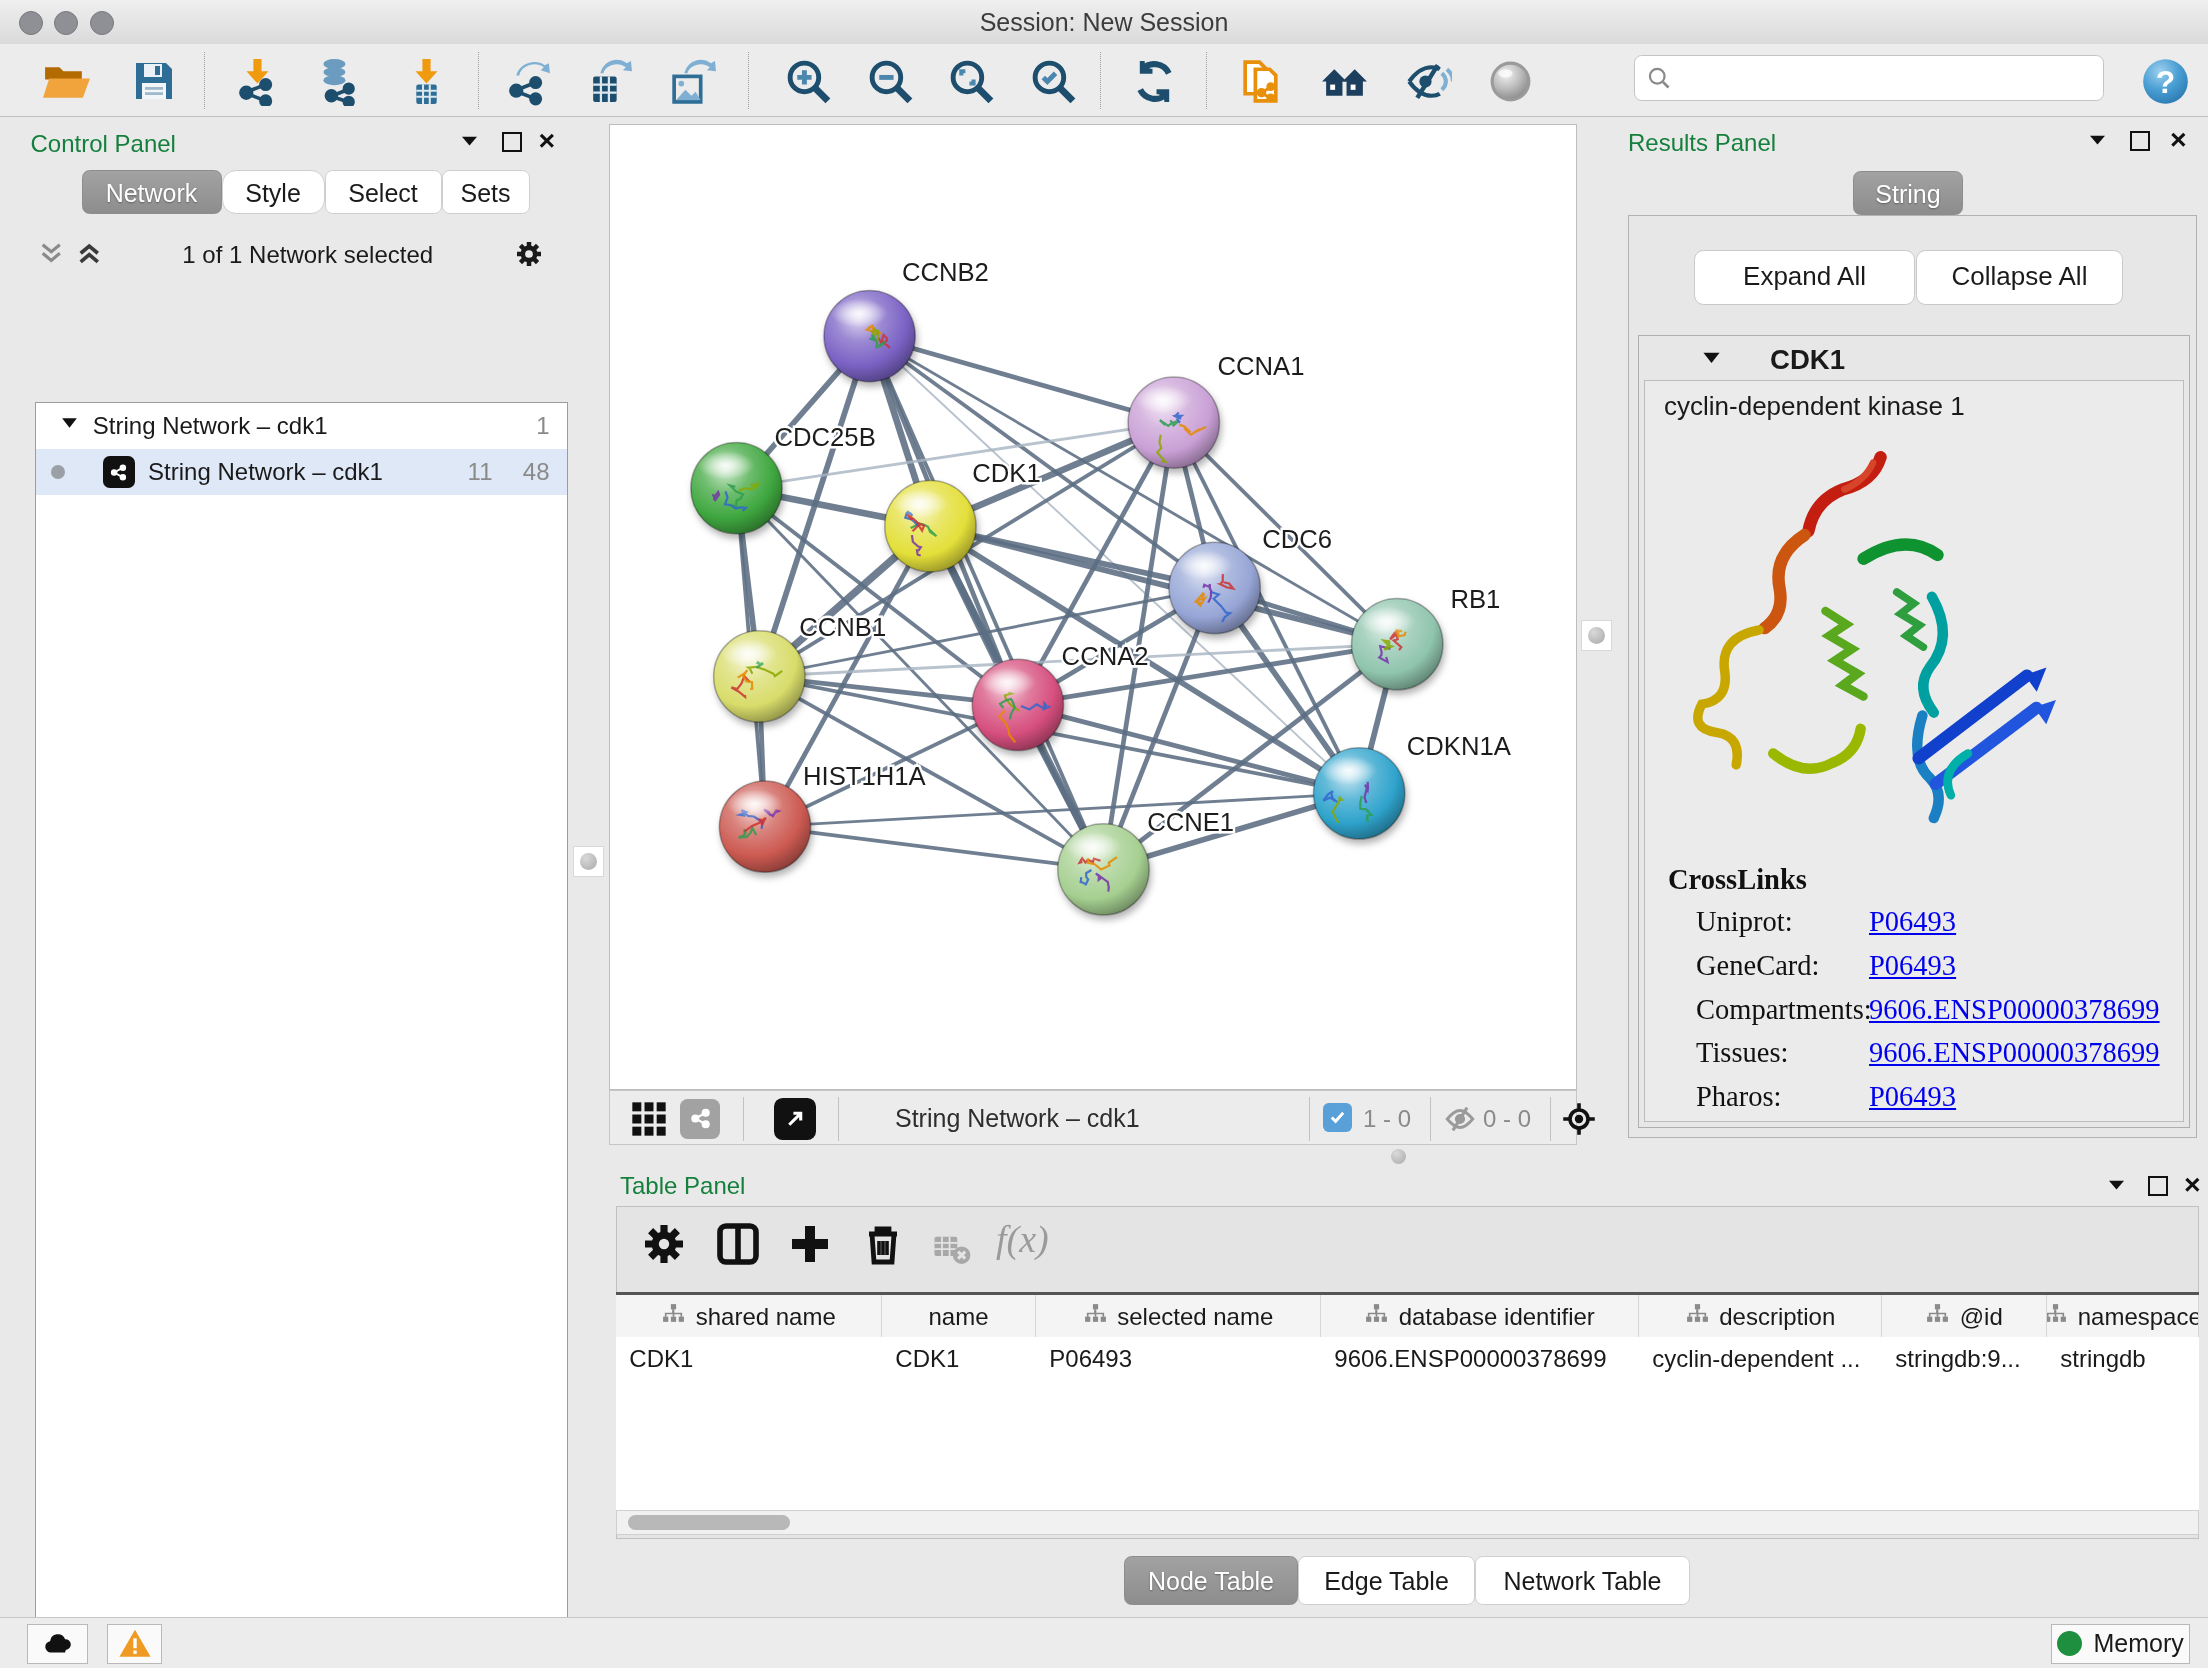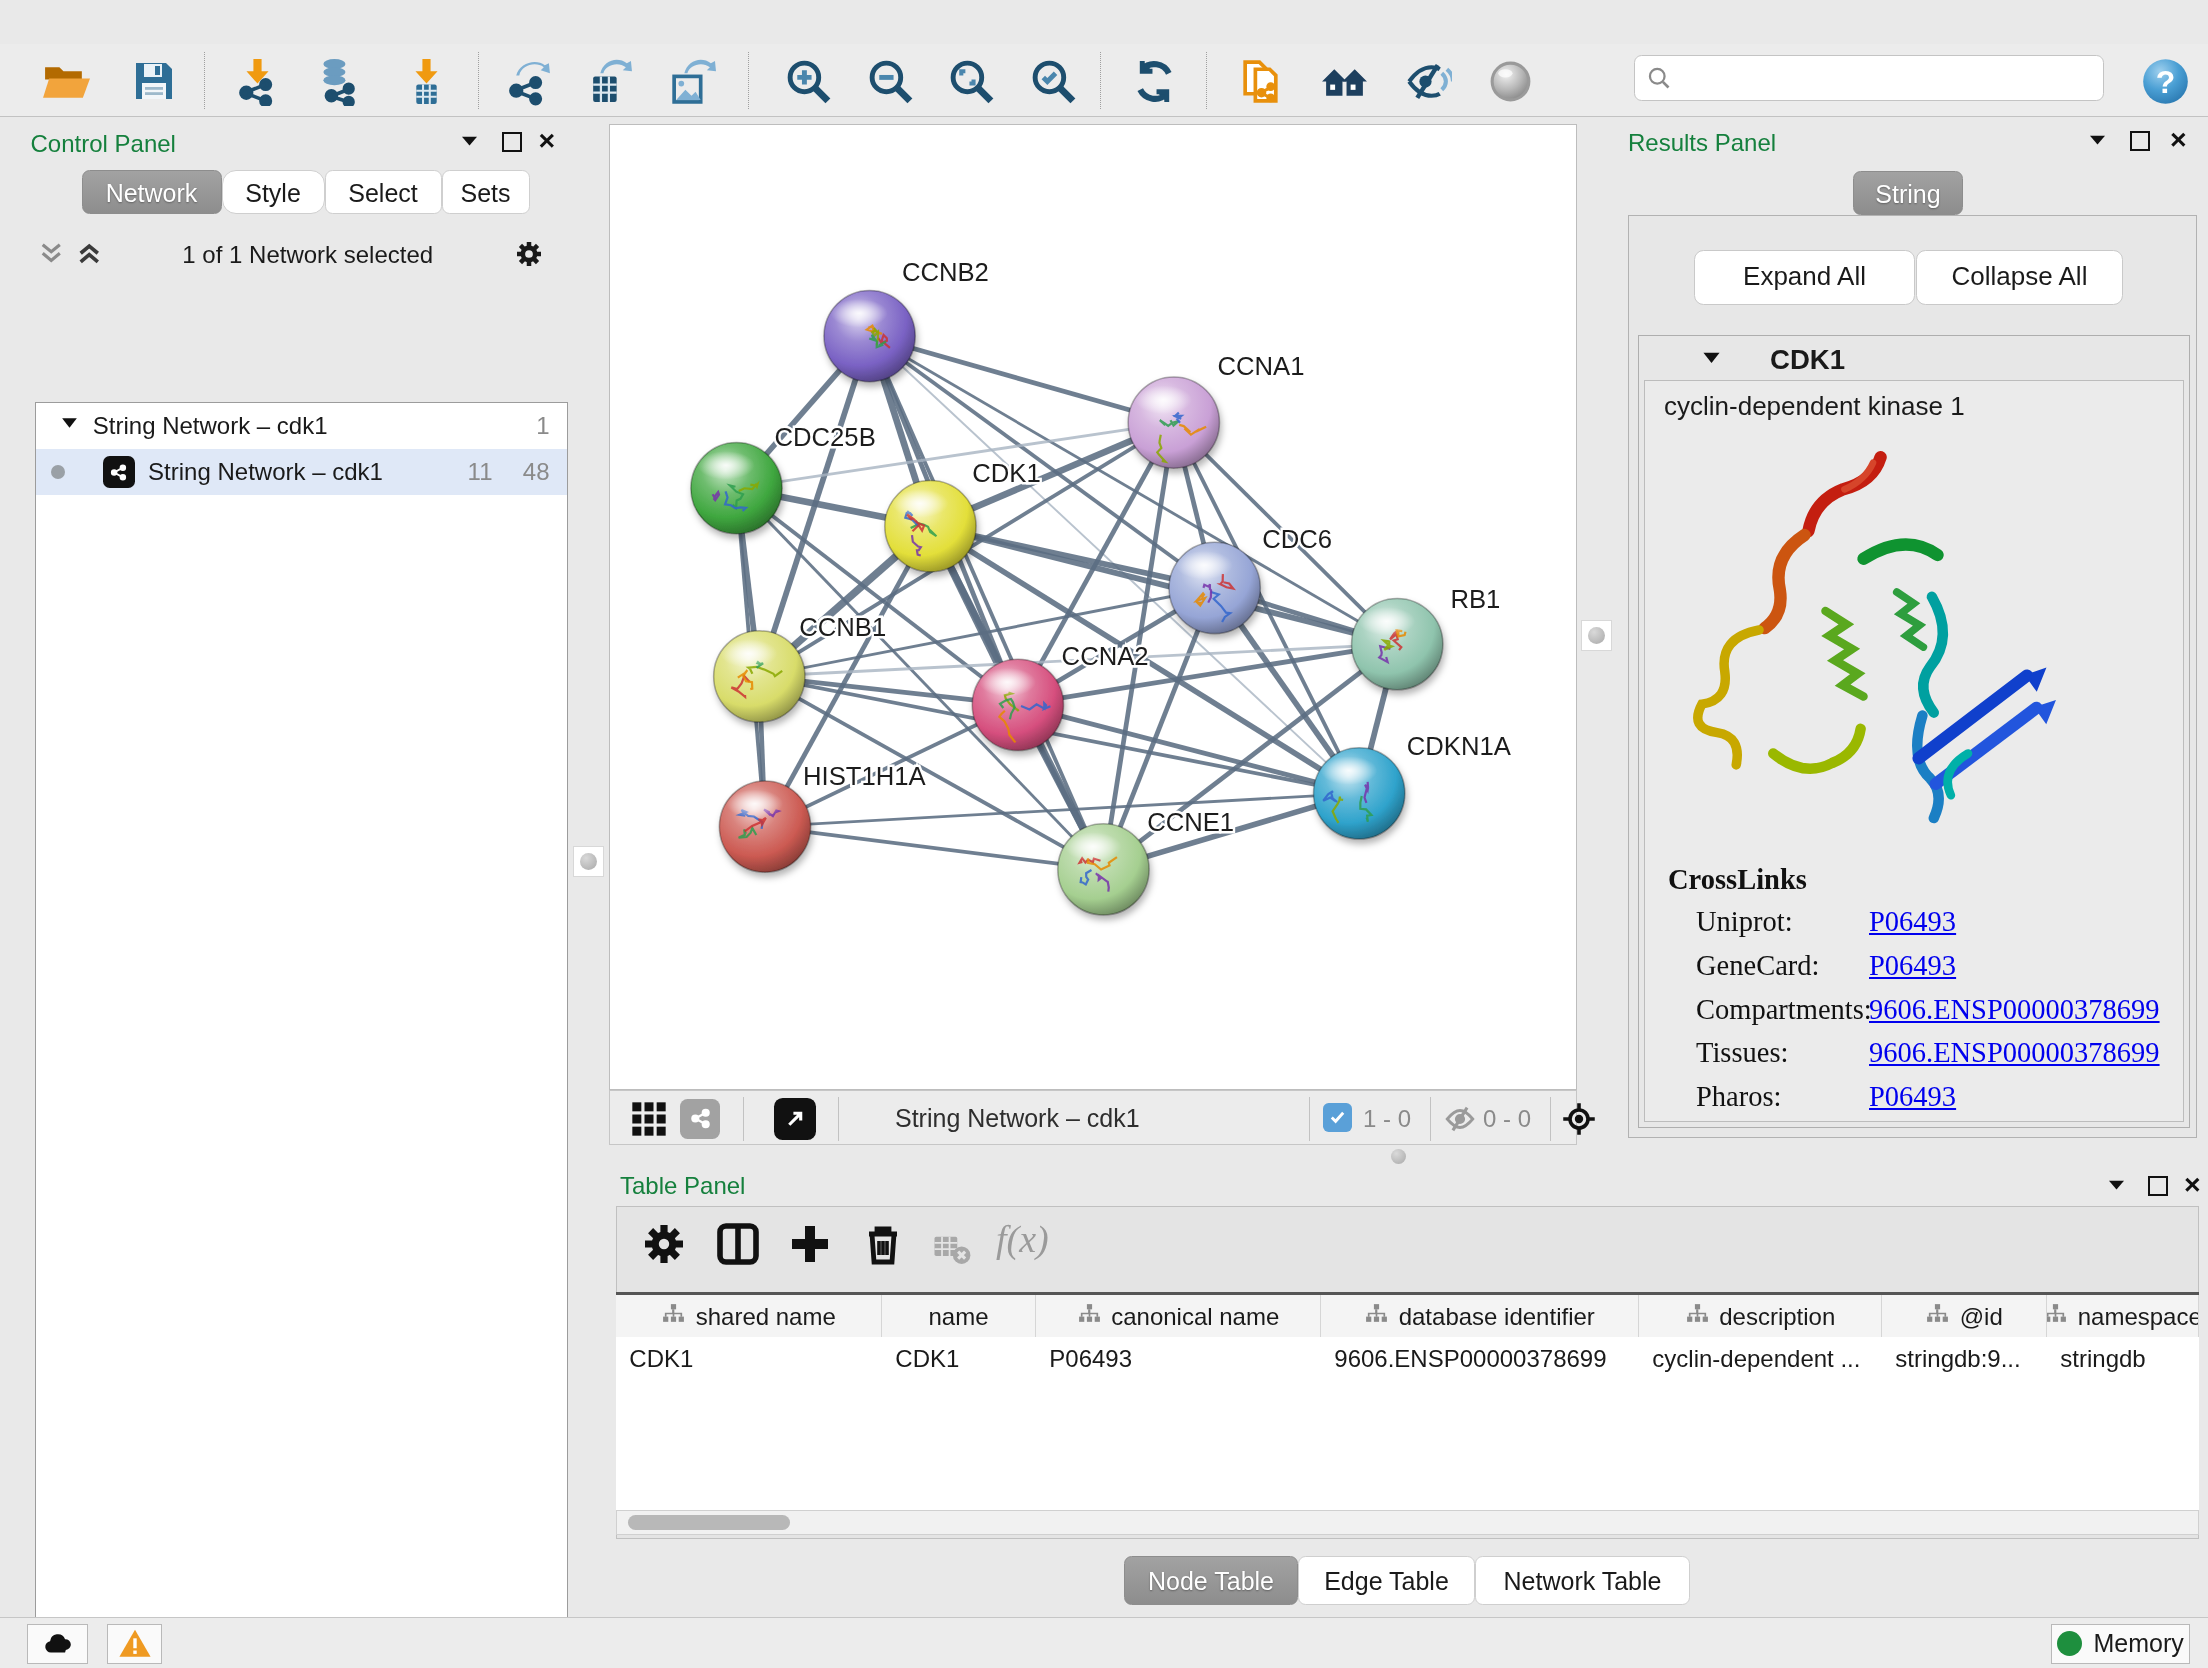--- a/index.html
+++ b/index.html
@@ -85,20 +85,26 @@
     border-top:1.9px solid #c6c6c6;}
   .stbtn{position:absolute;top:5.7px;height:40px;background:#fafafa;border:1.9px solid #b9b9b9;
     display:flex;align-items:center;justify-content:center;box-sizing:border-box;}
   svg text{font-family:"Liberation Sans",sans-serif;}
 </style>
 </head>
 <body>
 
 <div id="app">
 
+  <div class="titlebar">
+    <span class="windot" style="left:19px"></span>
+    <span class="windot" style="left:54px"></span>
+    <span class="windot" style="left:90px"></span>
+    <div class="wintitle">Session: New Session</div>
+  </div>
 
   <div class="toolbar">
     <div class="tbtn" style="left:38px">
       <svg width="49" height="49" viewBox="0 0 24 24">
           <path d="M2 5h7l2 2h9v4H2z" fill="#b36a00"></path>
           <path d="M1 20l3-9.5h20L20.5 20z" fill="#f2a43c"></path>
         </svg>
       </div>
     <div class="tbtn" style="left:126px">
       <svg width="48" height="48" viewBox="0 0 24 24">
@@ -744,21 +750,21 @@
           <span>name</span>
         </div>
         <div class="th" style="width: 285px;">
           <span><svg width="25" height="25" viewBox="0 0 24 24" fill="#8a8a8a">
               <rect x="9.5" y="3" width="5" height="5"></rect>
               <rect x="2" y="15" width="5" height="5"></rect>
               <rect x="9.5" y="15" width="5" height="5"></rect>
               <rect x="17" y="15" width="5" height="5"></rect>
               <path d="M11.5 8v4M4.5 15v-3h15v3M12 8v7" stroke="#8a8a8a" stroke-width="1.6" fill="none"></path>
             </svg></span>
-          <span>canonical name</span>
+          <span>selected name</span>
         </div>
         <div class="th" style="width: 318px;">
           <span><svg width="25" height="25" viewBox="0 0 24 24" fill="#8a8a8a">
               <rect x="9.5" y="3" width="5" height="5"></rect>
               <rect x="2" y="15" width="5" height="5"></rect>
               <rect x="9.5" y="15" width="5" height="5"></rect>
               <rect x="17" y="15" width="5" height="5"></rect>
               <path d="M11.5 8v4M4.5 15v-3h15v3M12 8v7" stroke="#8a8a8a" stroke-width="1.6" fill="none"></path>
             </svg></span>
           <span>database identifier</span>

